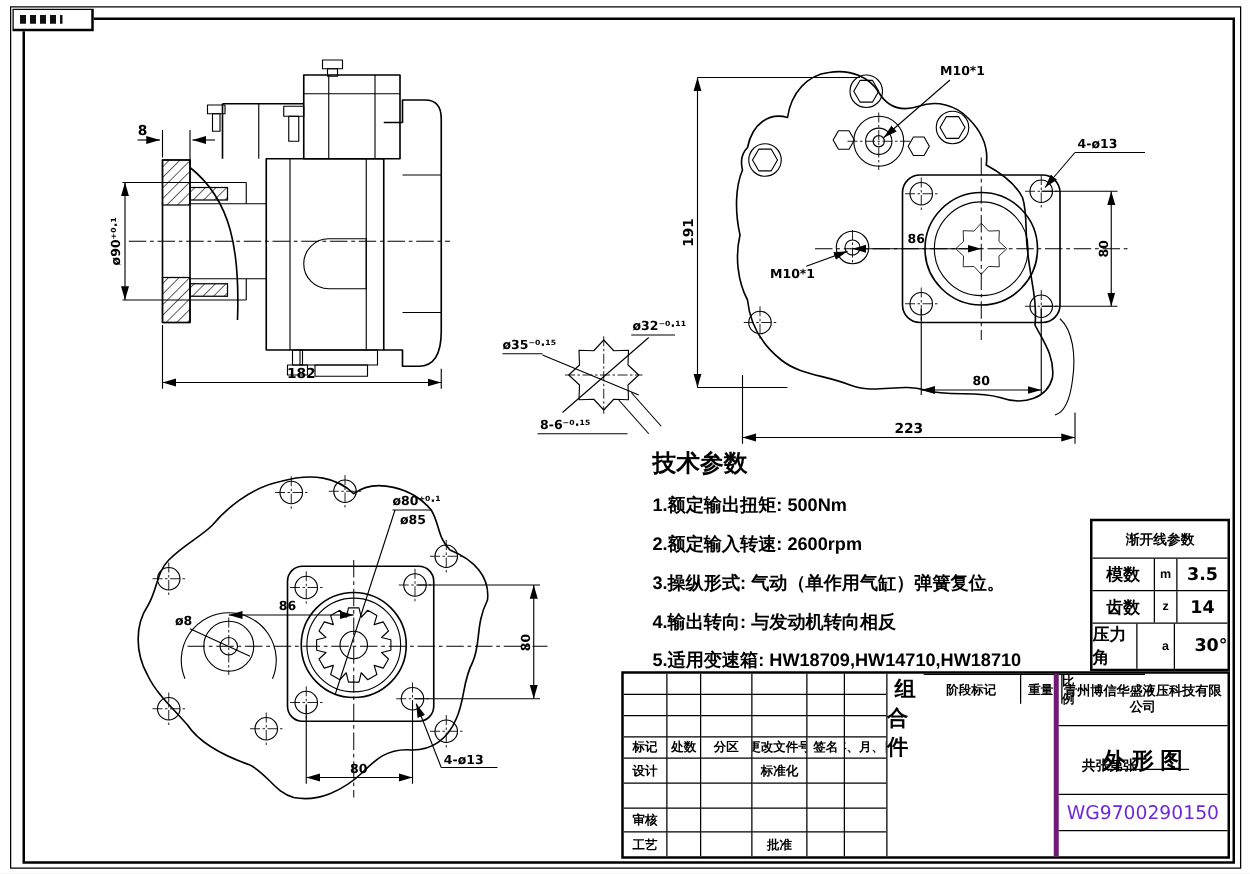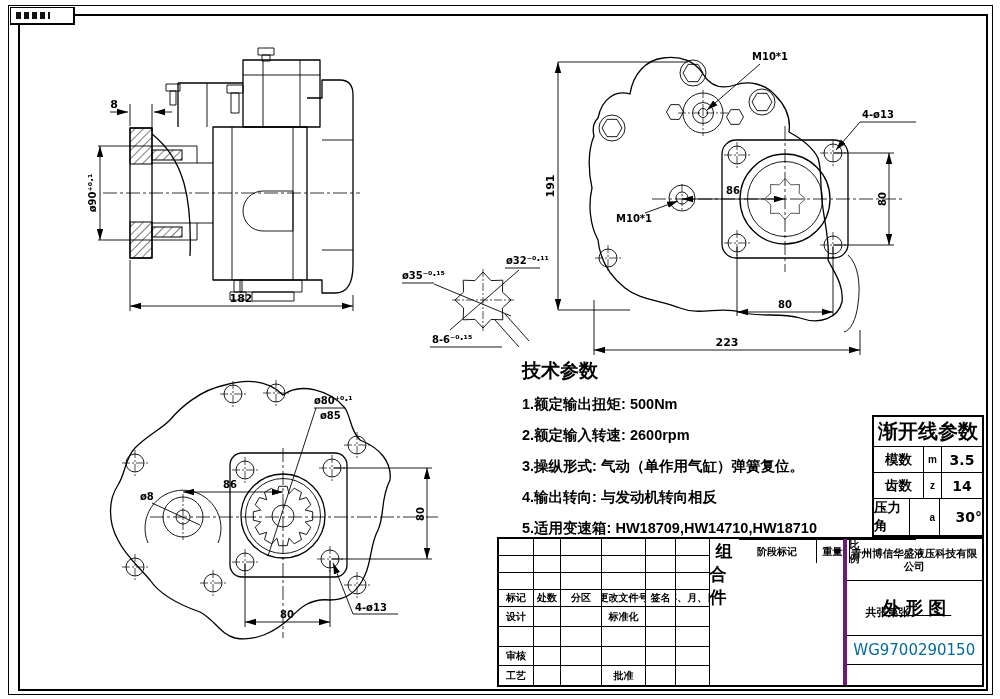--- a/index.html
+++ b/index.html
@@ -21,21 +21,21 @@
   text.dt{font:bold 11px "DejaVu Sans",sans-serif;fill:#000;}
   text.ds{font:bold 10px "DejaVu Sans",sans-serif;fill:#000;}
   
   .tech{position:absolute;left:522px;top:358px;width:340px;}
   .tech .t{font-size:19px;font-weight:bold;margin-bottom:11px;}
   .tech .i{font-size:14.5px;font-weight:bold;margin-bottom:12px;white-space:nowrap;}
   
   .inv{position:absolute;left:872px;top:415px;width:112px;height:122px;border:2px solid #000;
        box-sizing:border-box;display:flex;flex-direction:column;}
   .inv .hd{height:29px;border-bottom:1px solid #000;display:flex;align-items:center;justify-content:center;
-       font-size:20px;font-weight:bold;}
+       font-size:11px;font-weight:bold;}
   .inv .rw{flex:1;display:flex;border-bottom:1px solid #000;}
   .inv .rw:last-child{border-bottom:none;gap:16px;}
   .inv .c1{width:49px;border-right:1px solid #000;display:flex;align-items:center;justify-content:center;
        font-size:13.5px;font-weight:bold;}
   .inv .c2{width:17px;border-right:1px solid #000;display:flex;align-items:center;justify-content:center;
        font-size:10px;font-weight:bold;}
   .inv .c3{flex:1;display:flex;align-items:center;justify-content:center;font-size:14px;font-weight:bold;
        font-family:"DejaVu Sans",sans-serif;}
   
   .tb{position:absolute;left:497px;top:537px;width:487px;height:150px;border:2px solid #000;
@@ -60,21 +60,21 @@
   .tb-mid .vrow .sc{flex:1;display:flex;align-items:center;justify-content:center;
       font-size:11px;font-weight:bold;font-family:"DejaVu Sans",sans-serif;}
   .tb-mid .srow{flex:1;border-top:1px solid #000;display:flex;align-items:center;justify-content:space-around;
       font-size:11px;font-weight:bold;padding:0 6px;}
   .tb-right{width:139px;border-left:4px solid #701a75;display:flex;flex-direction:column;}
   .tb-right .comp{height:41px;display:flex;align-items:center;justify-content:center;text-align:center;
       font-size:10.5px;font-weight:bold;line-height:1.15;padding:0 1px;}
   .tb-right .dtitle{height:54px;border-top:1px solid #000;display:flex;align-items:center;justify-content:center;
       font-size:18px;font-weight:bold;letter-spacing:5px;text-indent:5px;text-decoration:underline;}
   .tb-right .dnum{height:28px;border-top:1px solid #000;display:flex;align-items:center;justify-content:center;
-      font-size:15px;color:#0369a1;font-family:"DejaVu Sans",sans-serif;}
+      font-size:15px;color:#6d28d9;font-family:"DejaVu Sans",sans-serif;}
   .tb-right .empty{flex:1;border-top:1px solid #000;}
 </style>
 </head>
 <body>
 
 <div class="page">
   <div class="outer-border"></div>
   <div class="inner-border"></div>
   <div class="corner-stamp">
     <div class="marks"></div>

